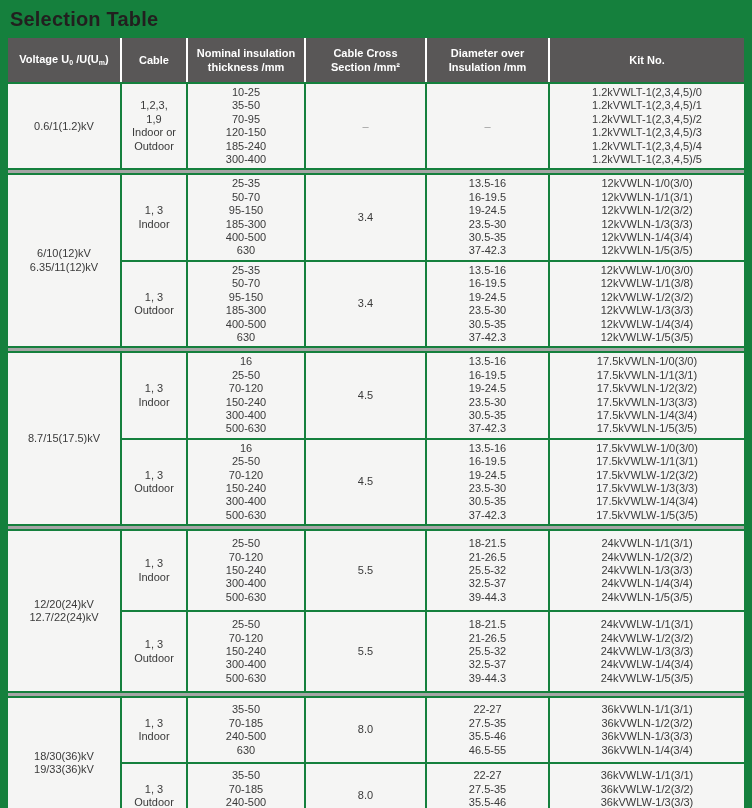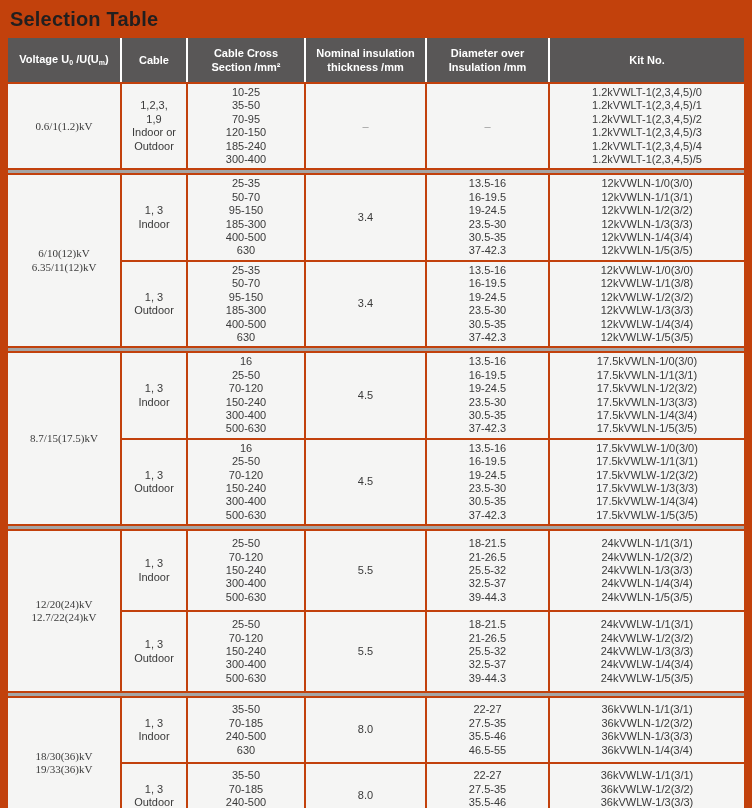--- a/index.html
+++ b/index.html
@@ -2,21 +2,21 @@
 <html><head>
 <meta charset="utf-8">
 <style>
   * { box-sizing: border-box; margin: 0; padding: 0; }
   html, body { width: 752px; background: #ffffff; }
   body {
     font-family: "Liberation Sans", sans-serif;
     color: #333333;
     -webkit-font-smoothing: antialiased;
   }
-  .page { width: 752px; height: 808px; background: #c2410c; position: relative; }
+  .page { width: 752px; height: 808px; background: #15803d; position: relative; }
   .title {
     font-size: 20px;
     font-weight: bold;
     color: #221f1f;
     letter-spacing: 0.2px;
     padding: 8px 0 0 10px;
     height: 38px;
   }
   .table { margin: 0 8px; }
 
@@ -53,21 +53,20 @@
   .voltage-cell {
     background: #ececec;
     display: flex;
     align-items: center;
     justify-content: center;
     text-align: center;
     white-space: pre-line;
     font-size: 11px;
     line-height: 1.8;
     color: #3a3a3a;
-    font-family: Liberation Serif, serif;
   }
   .rows { display: flex; flex-direction: column; gap: 2px; }
   .subrow {
     display: grid;
     grid-template-columns: 64px 116px 119px 121px 1fr;
     gap: 2px;
   }
   .cell {
     background: #f5f5f4;
     display: flex;
@@ -90,24 +89,24 @@
 <body>
 
 <div class="page">
   <div class="title">Selection Table</div>
 
   <div class="table">
 
     <div class="header-row">
       <div class="hcell"><span><span>Voltage U</span><span class="subsc">0</span><span> /U(U</span><span class="subsc">m</span><span>)</span></span></div>
       <div class="hcell">Cable</div>
+      <div class="hcell">Nominal insulation
+thickness /mm</div>
       <div class="hcell">Cable Cross
 Section /mm²</div>
-      <div class="hcell">Nominal insulation
-thickness /mm</div>
       <div class="hcell">Diameter over
 Insulation /mm</div>
       <div class="hcell">Kit No.</div>
     </div>
 
     <div class="tbody">
 
       <div class="block">
         <div class="cell voltage-cell">0.6/1(1.2)kV</div>
         <div class="rows">

